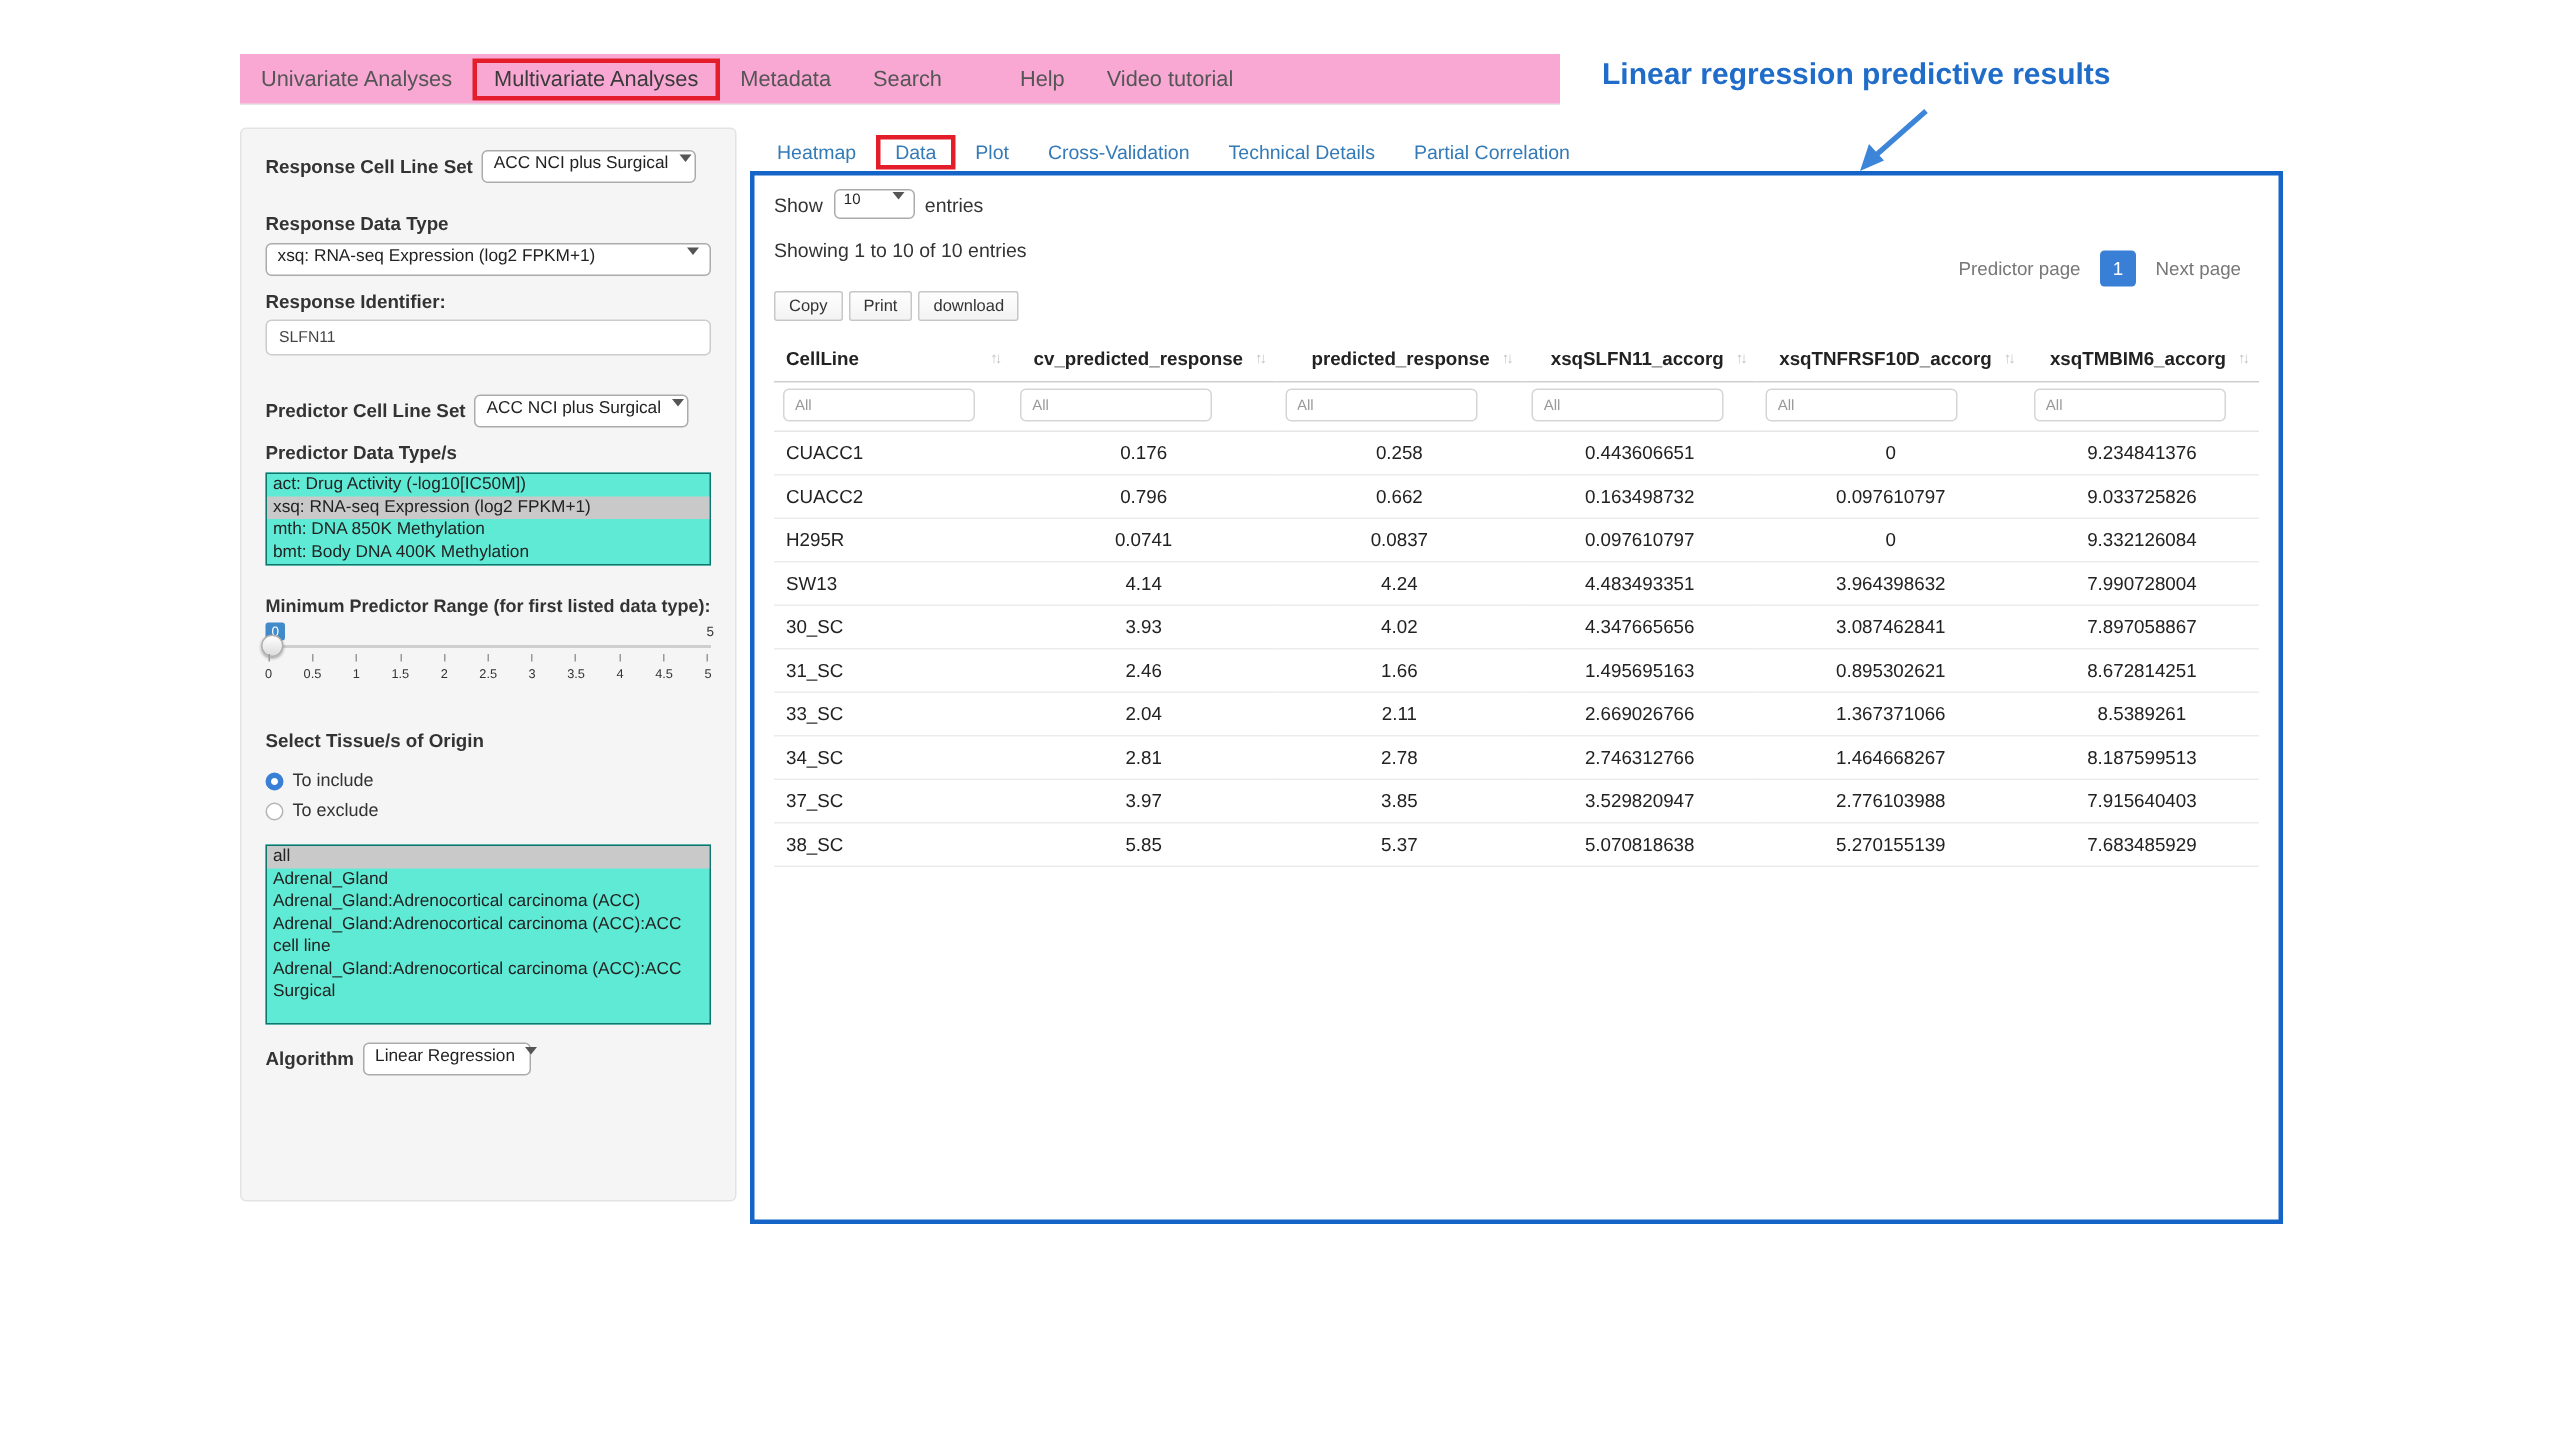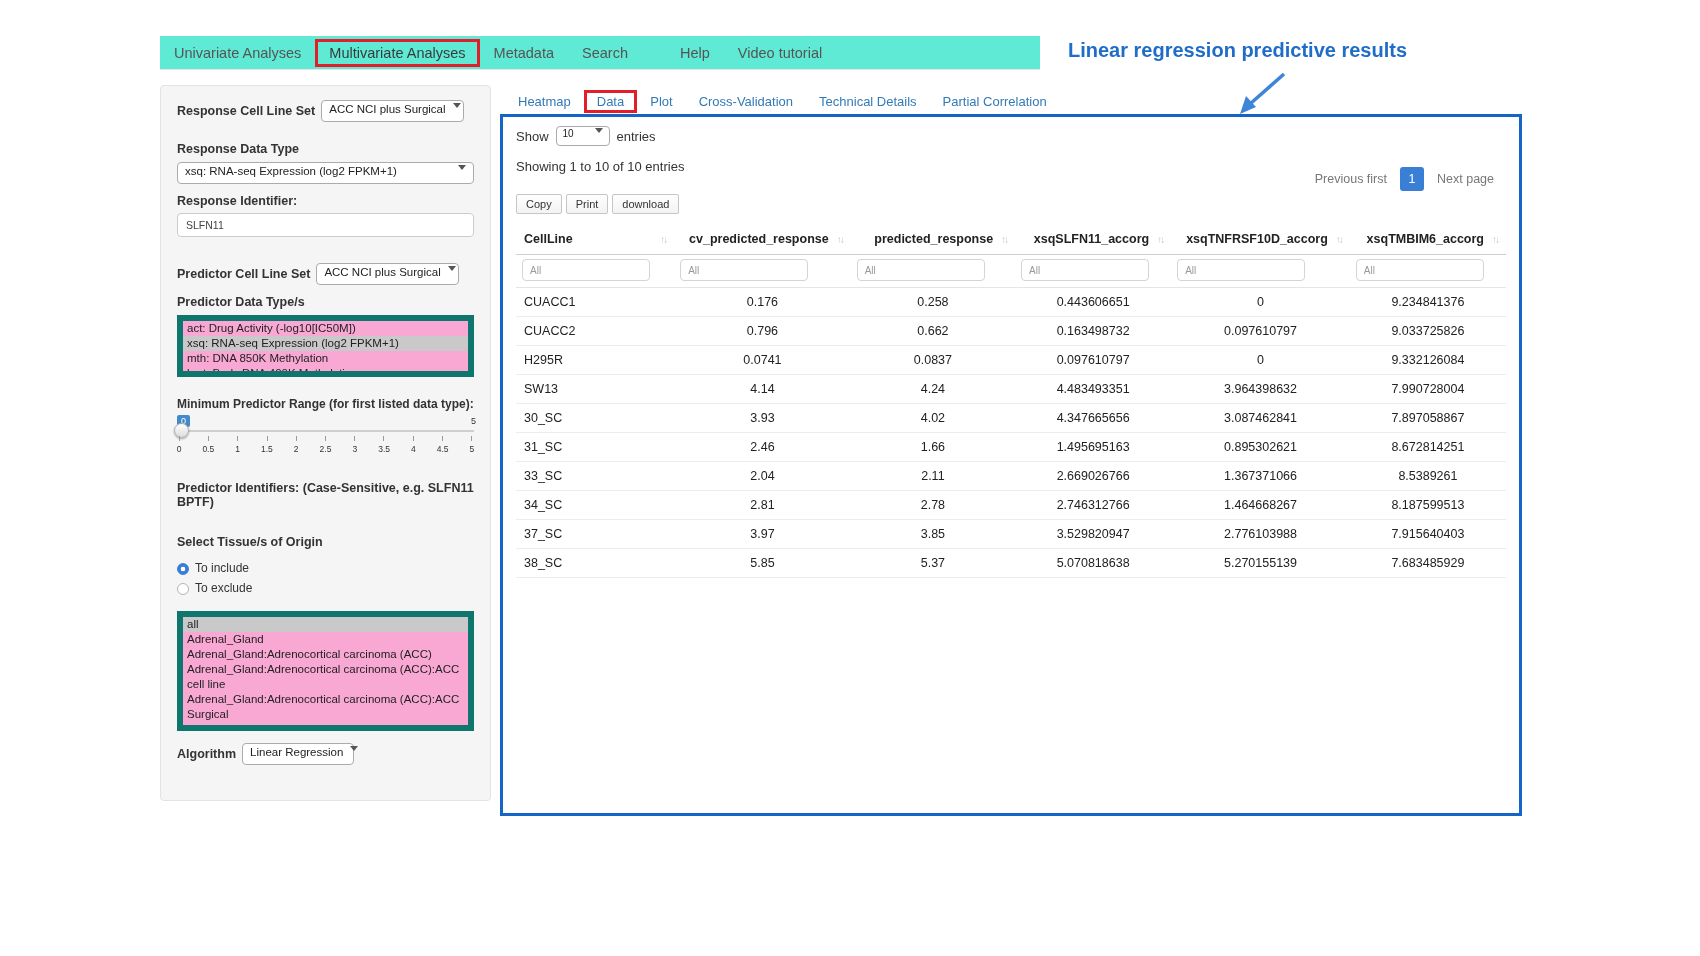--- a/index.html
+++ b/index.html
@@ -1,39 +1,39 @@
 <!DOCTYPE html>
 <html style="--highlight-red: #e31e2a; --annotation-blue: #1f6cc9; --panel-border-blue: #1565c8; --link-blue: #337ab7; --pagination-active-bg: #3a7fd6; --slider-chip-bg: #428bca;"><head>
 <meta charset="utf-8">
 <style>
   *{box-sizing:border-box;margin:0;padding:0}
   html,body{width:1700px;height:956px;background:#fff;font-family:"Liberation Sans",sans-serif;overflow:hidden}
   body{position:relative;color:#333}
 
   
-  .topnav{position:absolute;left:160px;top:36px;width:880px;height:34px;display:flex;align-items:center;border-bottom:1px solid #e6e6e6;background:#5eead4}
+  .topnav{position:absolute;left:160px;top:36px;width:880px;height:34px;display:flex;align-items:center;border-bottom:1px solid #e6e6e6;background:#f9a8d4}
   .nav-item{font-size:14.5px;color:#555;padding:6px 14px;white-space:nowrap;cursor:pointer}
   .nav-item:nth-child(5){margin-left:24px}
   .hl-red{border:3px solid var(--highlight-red,#e31e2a);padding:3px 11px;color:#3a3a3a}
 
   
   .annotation{position:absolute;left:1068px;top:39px;font-size:20px;font-weight:bold;color:var(--annotation-blue,#1f6cc9);white-space:nowrap}
   .anno-arrow{position:absolute;left:1232px;top:70px}
 
   
   .sidebar{position:absolute;left:160px;top:85px;width:331px;height:716px;background:#f5f5f5;border:1px solid #e3e3e3;border-radius:4px;padding:14px 16px;overflow:hidden}
   .fldlabel{font-weight:bold;font-size:12.5px;color:#333;display:block}
   .inline-field{display:flex;align-items:center;gap:6px}
   .sel{background:#fff;border:1px solid #ababab;border-radius:4px;display:inline-flex;align-items:flex-start;justify-content:space-between;padding:2px 7px;font-size:11.5px;color:#222;height:22px;cursor:pointer;white-space:nowrap}
   .sel-full{width:100%}
   .w143{width:143px}
   .w112{width:112px}
   .chev{width:0;height:0;border-left:4px solid transparent;border-right:4px solid transparent;border-top:5px solid #555;margin-left:7px;flex:none}
   .txt-input{width:100%;height:24px;background:#fff;border:1px solid #ccc;border-radius:4px;font-size:10.5px;color:#444;padding:3px 8px;font-family:"Liberation Sans",sans-serif}
-  .listbox{background:#f9a8d4;border:6px solid #0f766e;width:100%;overflow:hidden}
+  .listbox{background:#5eead4;border:1px solid #0f766e;width:100%;overflow:hidden}
   .lst-opt{font-size:11.5px;line-height:15px;padding:0 4px;white-space:nowrap;overflow:hidden;cursor:pointer;color:#222}
   .lst-opt.wrap{white-space:normal}
   .sel-opt{background:#c9c9c9}
   .mt20{margin-top:20px}.mt10{margin-top:10px}.mt6{margin-top:6px}.mt5{margin-top:5px}
   .mt26{margin-top:26px}.mt22{margin-top:10px}.mt8{margin-top:20px}
   .mt16{margin-top:16px}.mt12{margin-top:12px}
 
   
   .slider{position:relative;height:46px;margin-top:4px}
   .slider-chip{position:absolute;left:0;top:0;background:var(--slider-chip-bg,#428bca);color:#fff;font-size:9px;line-height:12px;padding:0 4px;border-radius:2px}
@@ -158,21 +158,20 @@
         <span class="ticklabel">2</span>
         <span class="ticklabel">2.5</span>
         <span class="ticklabel">3</span>
         <span class="ticklabel">3.5</span>
         <span class="ticklabel">4</span>
         <span class="ticklabel">4.5</span>
         <span class="ticklabel">5</span>
       </div>
   </div>
 
-  <span class="fldlabel mt8">Predictor Identifiers: (Case-Sensitive, e.g. SLFN11 BPTF)</span>
 
   <span class="fldlabel mt26">Select Tissue/s of Origin</span>
   <div class="mt6">
       <div class="radio-row">
         <span class="radio radio-on"></span>
         <span class="radio-lbl">To include</span>
       </div>
       <div class="radio-row">
         <span class="radio"></span>
         <span class="radio-lbl">To exclude</span>
@@ -213,21 +212,21 @@
     <div class="sel mini-sel">
       <span>10</span>
       <span class="chev"></span>
     </div>
     <span>entries</span>
   </div>
 
   <div class="info">Showing 1 to 10 of 10 entries</div>
 
   <div class="pagination">
-    <span class="page-link">Previous first</span>
+    <span class="page-link">Predictor page</span>
     <span class="page-active">1</span>
     <span class="page-link">Next page</span>
   </div>
 
   <div class="dt-buttons"><button class="dt-btn">Copy</button><button class="dt-btn">Print</button><button class="dt-btn">download</button></div>
 
   <table>
     <colgroup>
         <col class="c0">
         <col class="c1">

